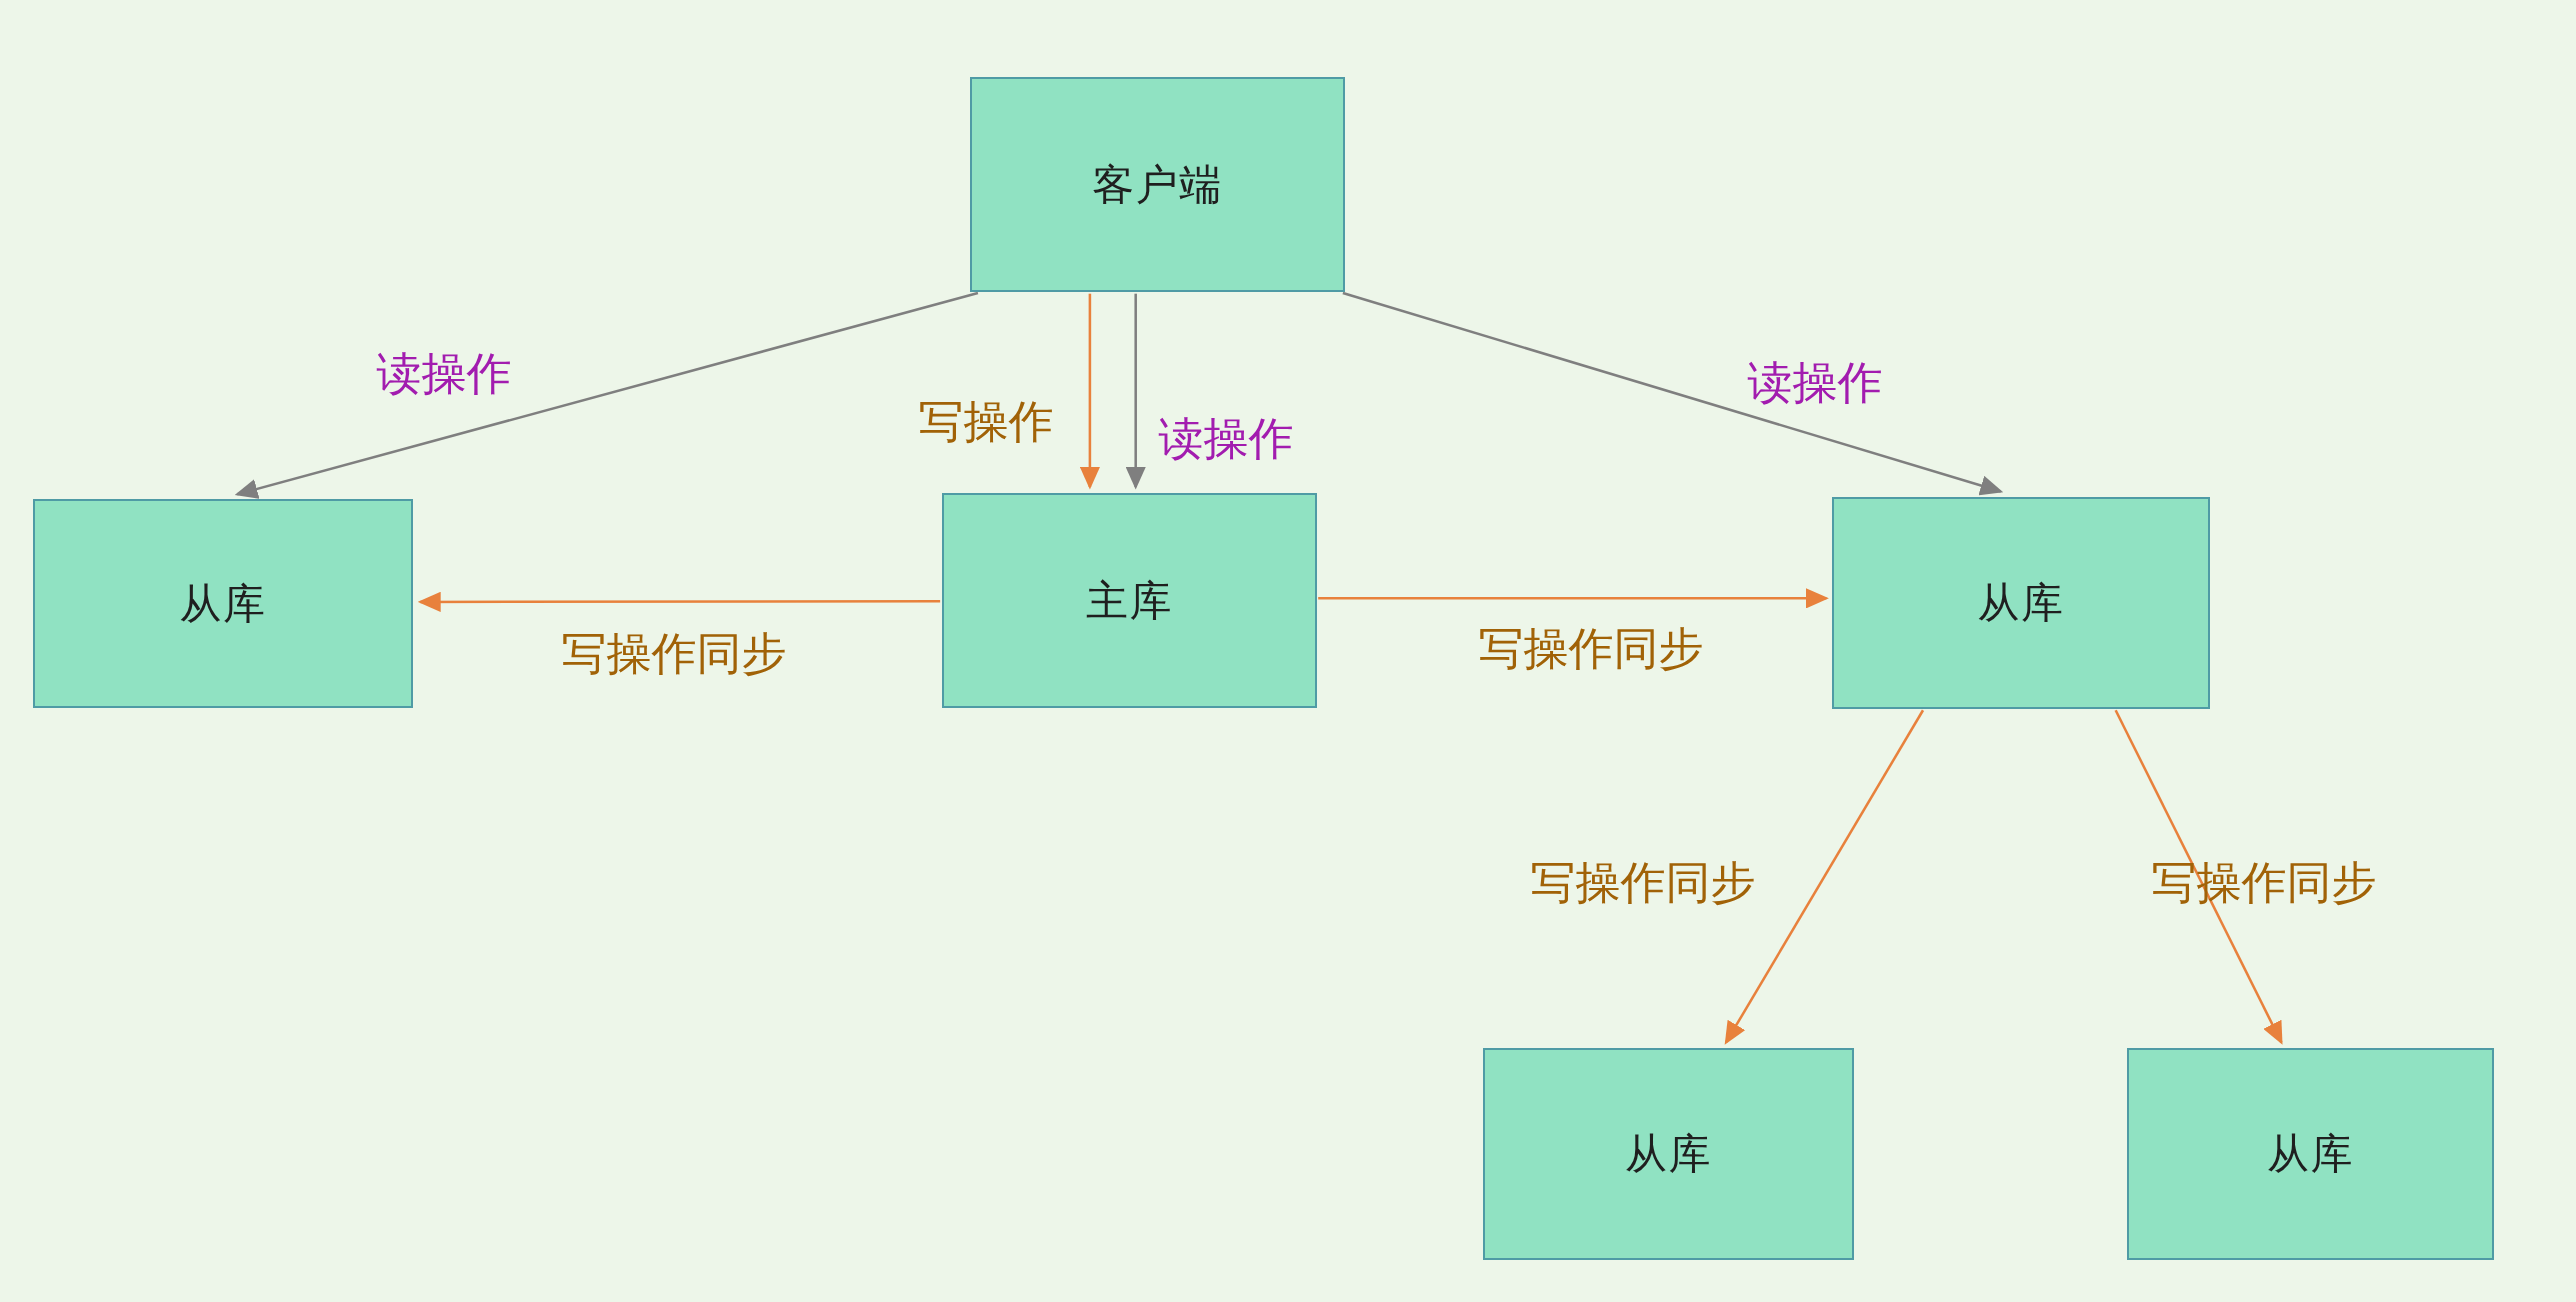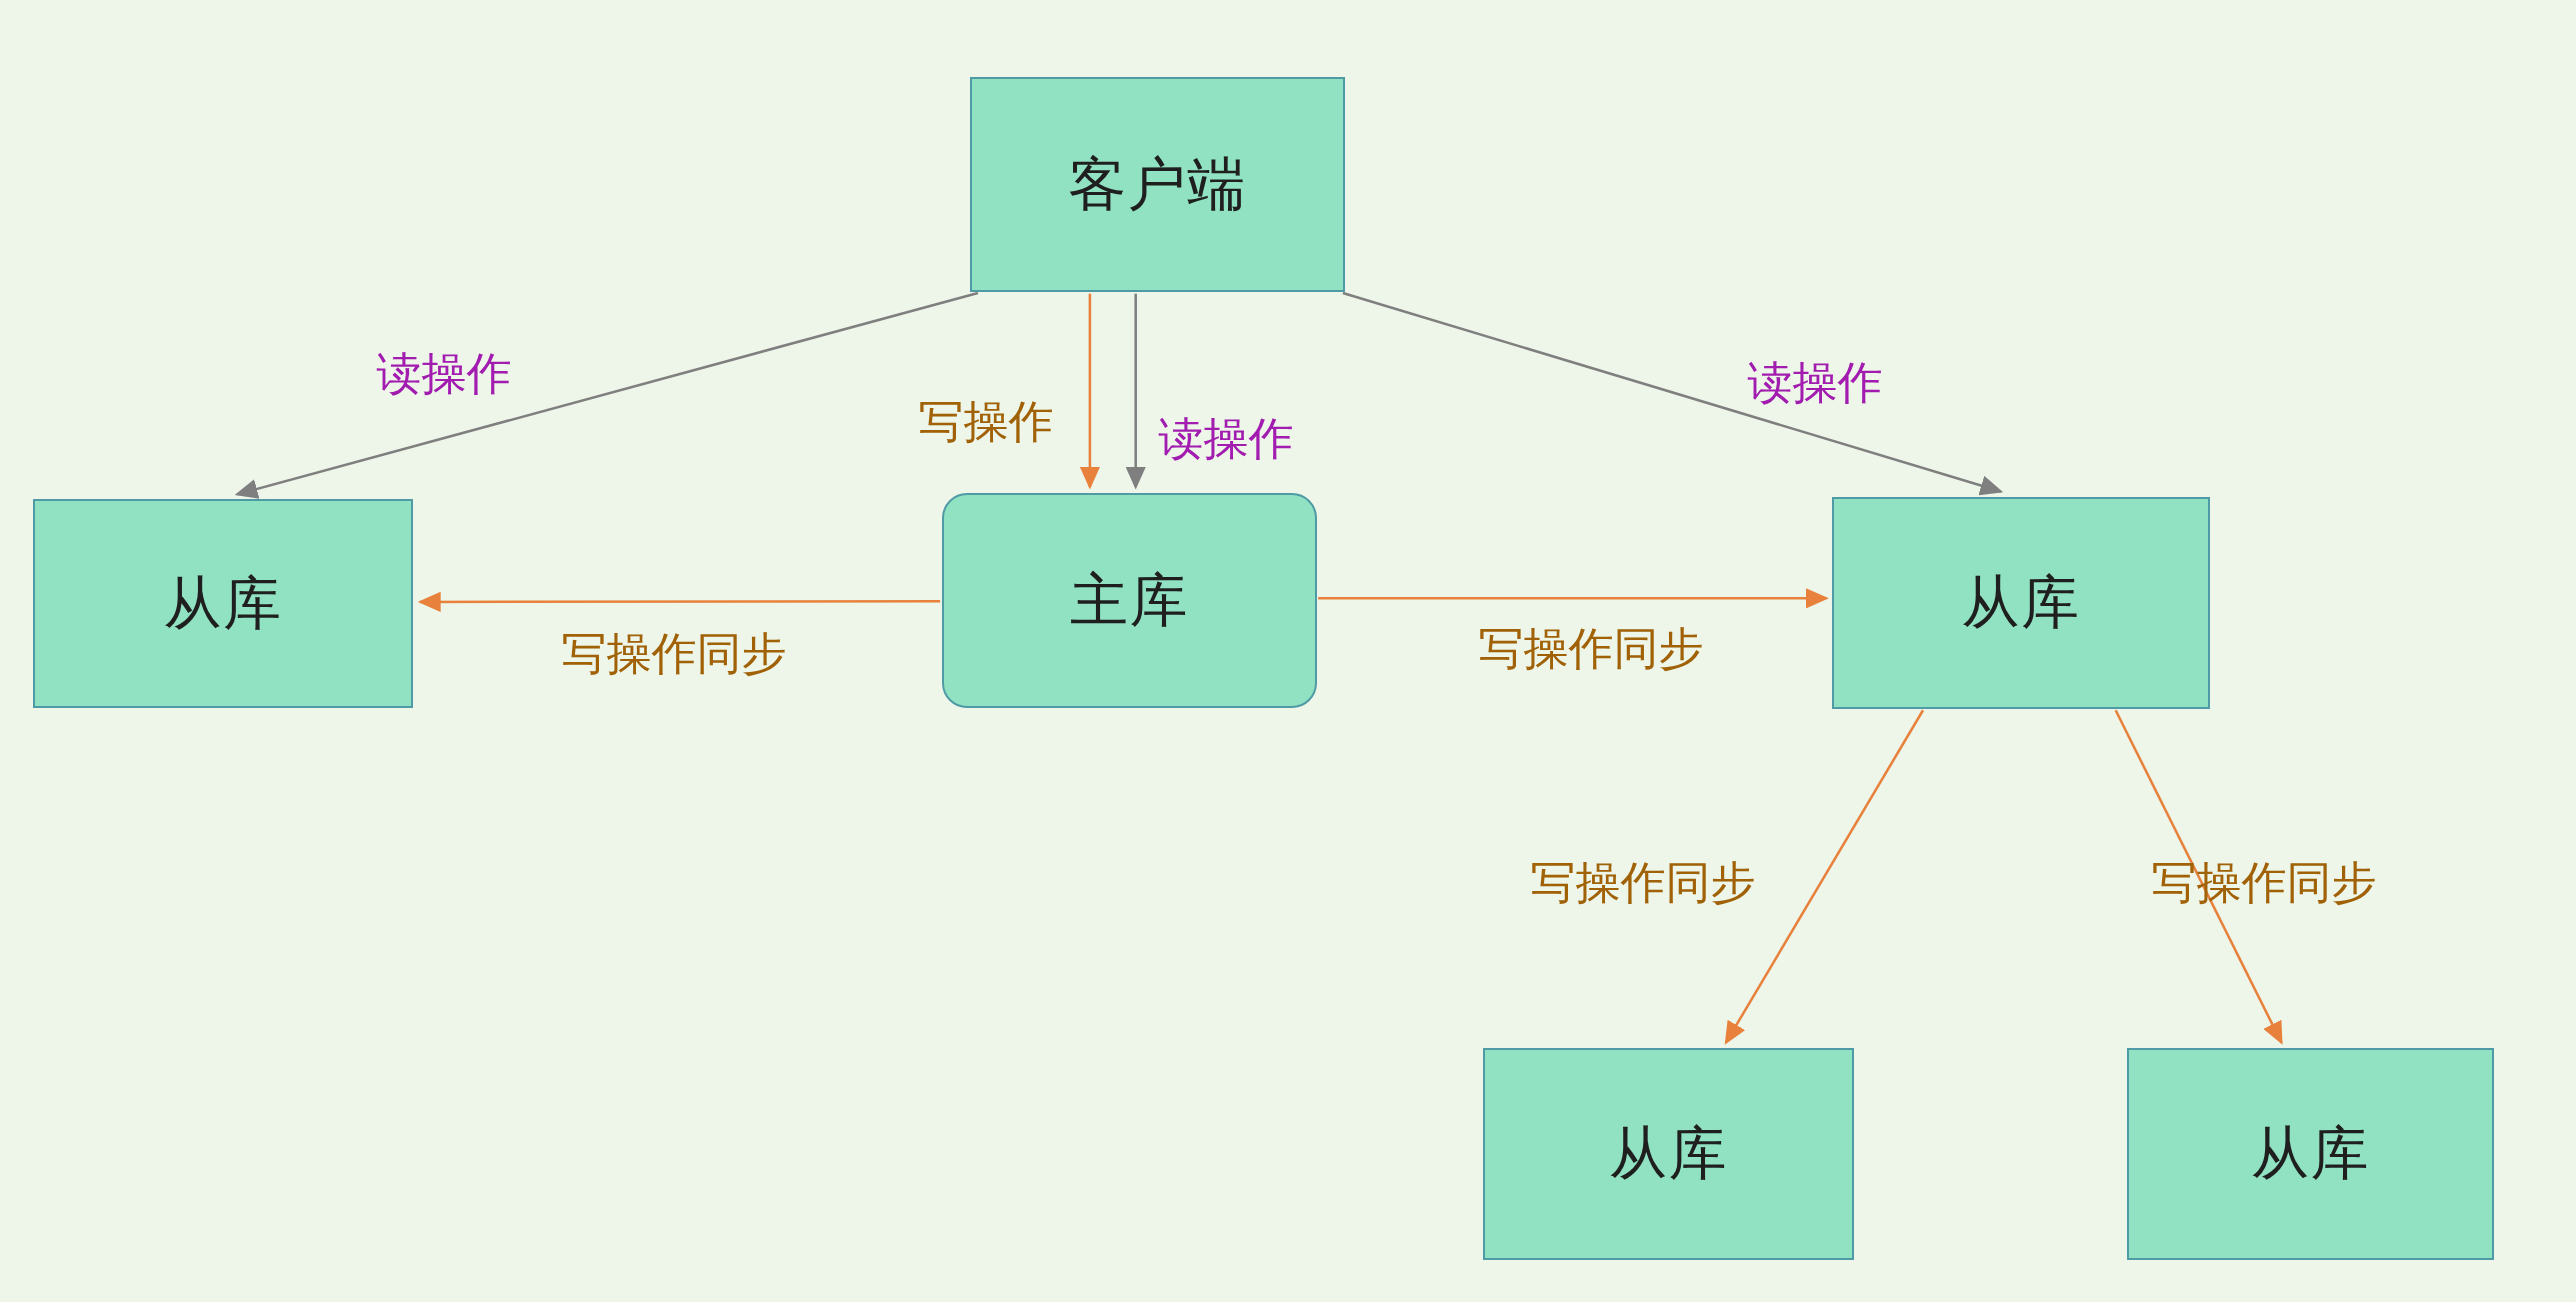--- a/index.html
+++ b/index.html
@@ -24,27 +24,27 @@
   .node {
     position: absolute;
     background: #90E2C2;
     border: 2.2px solid #4F9BA5;
     display: flex;
     align-items: center;
     justify-content: center;
     box-sizing: border-box;
   }
   .node-label {
-    font-size: 58px;
+    font-size: 42px;
     color: #1F1F1F;
     letter-spacing: 1.5px;
     white-space: nowrap;
   }
   #node-client { left: 970px; top: 77px; width: 375px; height: 215px; }
-  #node-master { left: 942px; top: 493px; width: 375px; height: 215px; border-radius: 25px; }
+  #node-master { left: 942px; top: 493px; width: 375px; height: 215px; }
   #node-slave-left { left: 33px; top: 499px; width: 380px; height: 209px; }
   #node-slave-right { left: 1832px; top: 497px; width: 378px; height: 212px; }
   #node-slave-bottom-left { left: 1483px; top: 1048px; width: 371px; height: 212px; }
   #node-slave-bottom-right { left: 2127px; top: 1048px; width: 367px; height: 212px; }
 
   .edge-label {
     position: absolute;
     transform: translate(-50%, -50%);
     font-size: 45px;
     white-space: nowrap;

